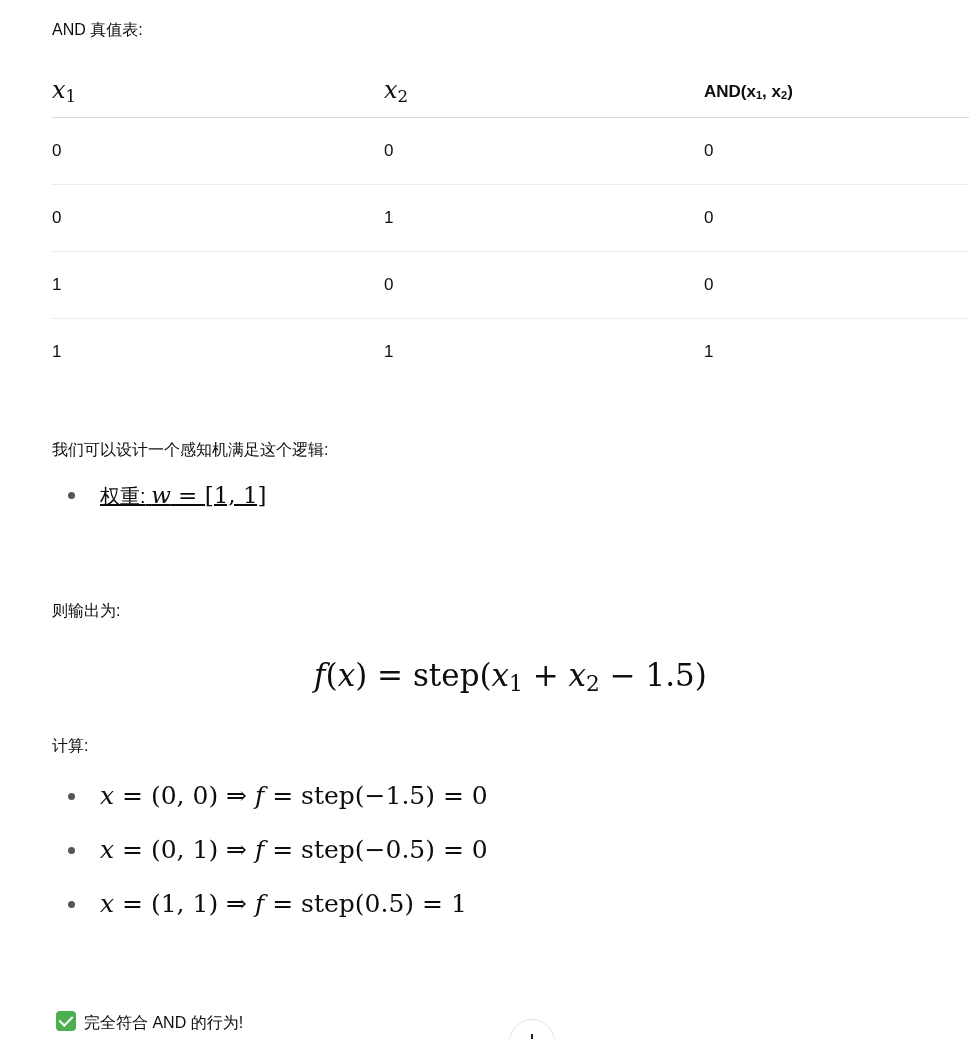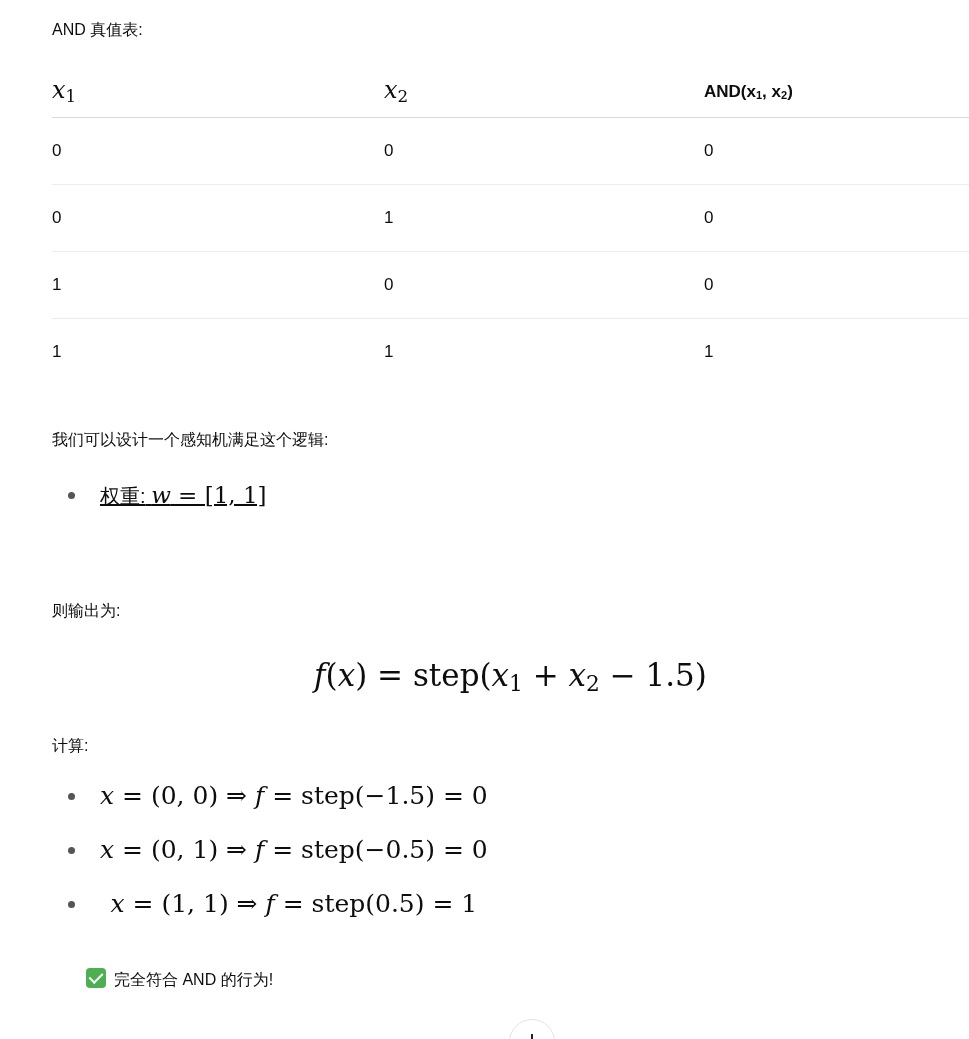--- a/index.html
+++ b/index.html
@@ -106,21 +106,21 @@
   .bullet-item .math, .bullet-item .mi { font-size: 23px; }
   .display-eq {
     position: absolute;
     left: 0;
     top: 658px;
     width: 917px;
     text-align: center;
     font-size: 31px;
     line-height: 34px;
   }
-  .calc-list .bullet-item { height: 54px; line-height: 54px; text-align: center; }
+  .calc-list .bullet-item { height: 54px; line-height: 54px; }
   .calc-list .math, .calc-list .mi { font-size: 25px; }
   .check-icon {
     display: inline-block;
     width: 20px;
     height: 20px;
     background: #4caf50;
     border-radius: 4px;
     vertical-align: -3px;
     position: relative;
     margin-right: 8px;
@@ -194,21 +194,21 @@
         <td>0</td>
       </tr>
       <tr>
         <td>1</td>
         <td>1</td>
         <td>1</td>
       </tr>
     </tbody>
   </table>
 
-  <div class="para" style="top:426px;">我们可以设计一个感知机满足这个逻辑:</div>
+  <div class="para" style="top:436px;">我们可以设计一个感知机满足这个逻辑:</div>
 
   <ul class="bullet-list" style="top:468px;text-decoration:underline;">
     <li class="bullet-item" style="height:54px;line-height:54px;">
       <span class="bullet-dot"></span>
       <span>权重:</span>
       <span class="mi">w</span><span class="math"> = [1, 1]</span>
     </li>
   </ul>
 
   <div class="para" style="top:597px;">则输出为:</div>
@@ -227,20 +227,20 @@
     <li class="bullet-item">
       <span class="bullet-dot"></span>
       <span class="mi">x</span><span class="math"> = (0, 1) ⇒ </span><span class="mi">f</span><span class="math"> = step(−0.5) = 0</span>
     </li>
     <li class="bullet-item">
       <span class="bullet-dot"></span>
       <span class="mi">x</span><span class="math"> = (1, 1) ⇒ </span><span class="mi">f</span><span class="math"> = step(0.5) = 1</span>
     </li>
   </ul>
 
-  <div class="para" style="top:966px;left:4px;margin-left:30px;">
+  <div class="para" style="top:1009px;left:4px;">
     <span class="check-icon"></span><span>完全符合 AND 的行为!</span>
   </div>
 </div>
 
 <div class="scroll-button">
   <span class="arrow-icon"></span>
 </div>
 
 </body></html>

